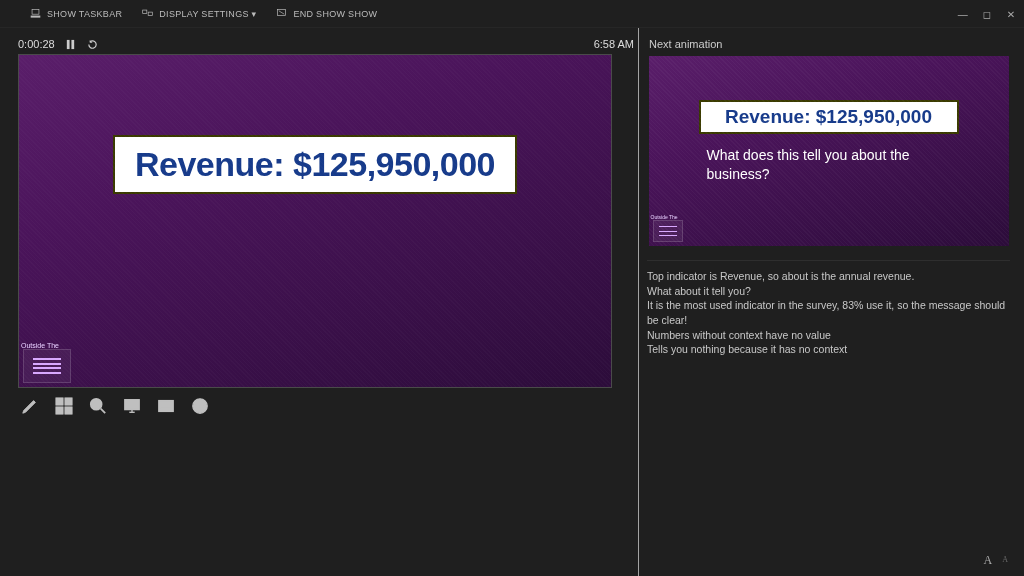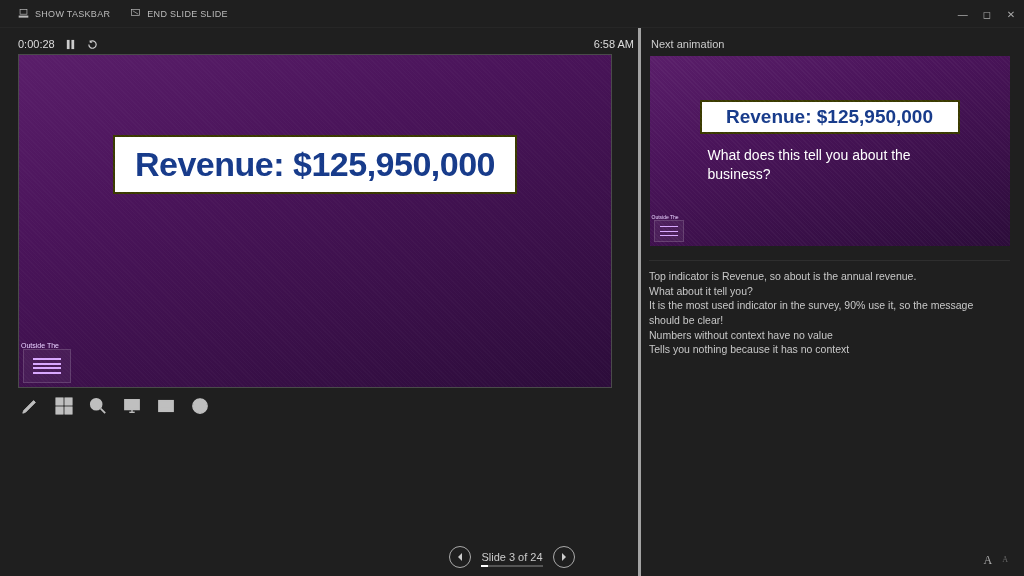--- a/index.html
+++ b/index.html
@@ -1,29 +1,29 @@
 <!DOCTYPE html>
 <html><head>
 <meta charset="utf-8">
 <style>
   * { box-sizing: border-box; margin: 0; padding: 0; }
   html, body { width: 1024px; height: 576px; overflow: hidden; background: #1a1a1a; font-family: "Segoe UI", Arial, sans-serif; color: #ccc; }
   .root { width: 1024px; height: 576px; display: flex; flex-direction: column; background: #1f1f1f; }
 
   
-  .topbar { height: 28px; background: #1f1f1f; display: flex; align-items: center; padding: 0 8px; font-size: 9px; color: #bbb; letter-spacing: 0.3px; position: relative; border-bottom: 1px solid #262626; }
+  .topbar { height: 28px; background: #1f1f1f; display: flex; align-items: center; padding: 0 20px; font-size: 9px; color: #bbb; letter-spacing: 0.3px; position: relative; border-bottom: 1px solid #262626; }
   .topbar .tbtn { display: inline-flex; align-items: center; gap: 6px; padding: 4px 10px; cursor: default; }
   .topbar .tbtn svg { width: 11px; height: 11px; fill: #bbb; }
   .topbar-right { position: absolute; right: 6px; top: 0; height: 28px; display: flex; align-items: center; gap: 10px; }
   .topbar-right .win-btn { width: 14px; height: 14px; display: inline-flex; align-items: center; justify-content: center; color: #aaa; font-size: 10px; }
 
   
   .main { flex: 1; display: flex; }
   .left { flex: 1; display: flex; flex-direction: column; padding: 8px 4px 0 18px; }
-  .right { width: 386px; display: flex; flex-direction: column; padding: 8px 14px 0 8px; border-left: 3px solid #a3a3a3; }
+  .right { width: 386px; display: flex; flex-direction: column; padding: 8px 14px 0 8px; border-left: 1px solid #a3a3a3; }
 
   
   .timer-row { display: flex; align-items: center; font-size: 11px; color: #ddd; height: 18px; padding-bottom: 2px; }
   .timer-row .spacer { flex: 1; }
   .timer-row .ic { width: 12px; height: 12px; margin-left: 10px; display:inline-flex; align-items:center; justify-content:center; }
   .timer-row .ic svg { width:11px; height:11px; fill:#ccc; }
 
   
   .slide-frame { border: 1px solid #4a4a4a; width: 594px; height: 334px; background: linear-gradient(160deg, #5a1e6a 0%, #4a145a 35%, #2c0c3a 100%); position: relative; overflow: hidden; }
   .slide-frame::after { content:""; position:absolute; inset:0; background-image: repeating-linear-gradient(45deg, rgba(255,255,255,0.02) 0 1px, transparent 1px 3px); pointer-events:none; }
@@ -73,24 +73,31 @@
   <div class="topbar">
     <div class="tbtn">
       <svg viewBox="0 0 16 16">
           <rect x="1" y="11" width="14" height="3"></rect>
           <rect x="3" y="2" width="10" height="7" fill="none" stroke="#bbb" stroke-width="1"></rect>
         </svg>
       <span>SHOW TASKBAR</span>
     </div>
     <div class="tbtn">
       <svg viewBox="0 0 16 16">
+          <rect x="1" y="3" width="6" height="5" fill="none" stroke="#bbb"></rect>
+          <rect x="9" y="6" width="6" height="5" fill="none" stroke="#bbb"></rect>
+        </svg>
+      <span>DISPLAY SETTINGS ▾</span>
+    </div>
+    <div class="tbtn">
+      <svg viewBox="0 0 16 16">
           <rect x="2" y="2" width="12" height="9" fill="none" stroke="#bbb"></rect>
           <line x1="4" y1="4" x2="12" y2="9" stroke="#bbb"></line>
         </svg>
-      <span>END SLIDE SLIDE</span>
+      <span>END SHOW SHOW</span>
     </div>
     <div class="topbar-right">
       <span class="win-btn">—</span>
       <span class="win-btn">◻</span>
       <span class="win-btn">✕</span>
     </div>
   </div>
 
   <div class="main">
 
@@ -185,40 +192,27 @@
               <div></div>
               <div></div>
               <div></div>
             </div>
           </div>
       </div>
 
       <div class="notes">
         <div>Top indicator is Revenue, so about is the annual revenue.</div>
         <div>What about it tell you?</div>
-        <div>It is the most used indicator in the survey, 90% use it, so the message should be clear!</div>
+        <div>It is the most used indicator in the survey, 83% use it, so the message should be clear!</div>
         <div>Numbers without context have no value</div>
         <div>Tells you nothing because it has no context</div>
       </div>
     </div>
 
   </div>
 
-  <div class="bottom-nav">
-    <div class="nav-btn">
-        <svg viewBox="0 0 10 10">
-          <path d="M7 1L3 5l4 4z"></path>
-        </svg>
-      </div>
-    <div class="slide-count-wrap"><span>Slide 3 of 24</span></div>
-    <div class="nav-btn">
-        <svg viewBox="0 0 10 10">
-          <path d="M3 1l4 4-4 4z"></path>
-        </svg>
-      </div>
-  </div>
 
   <div class="font-size-ctl">
     <span class="big">A</span>
     <span class="small">A</span>
   </div>
 
 </div>
 
 </body></html>

